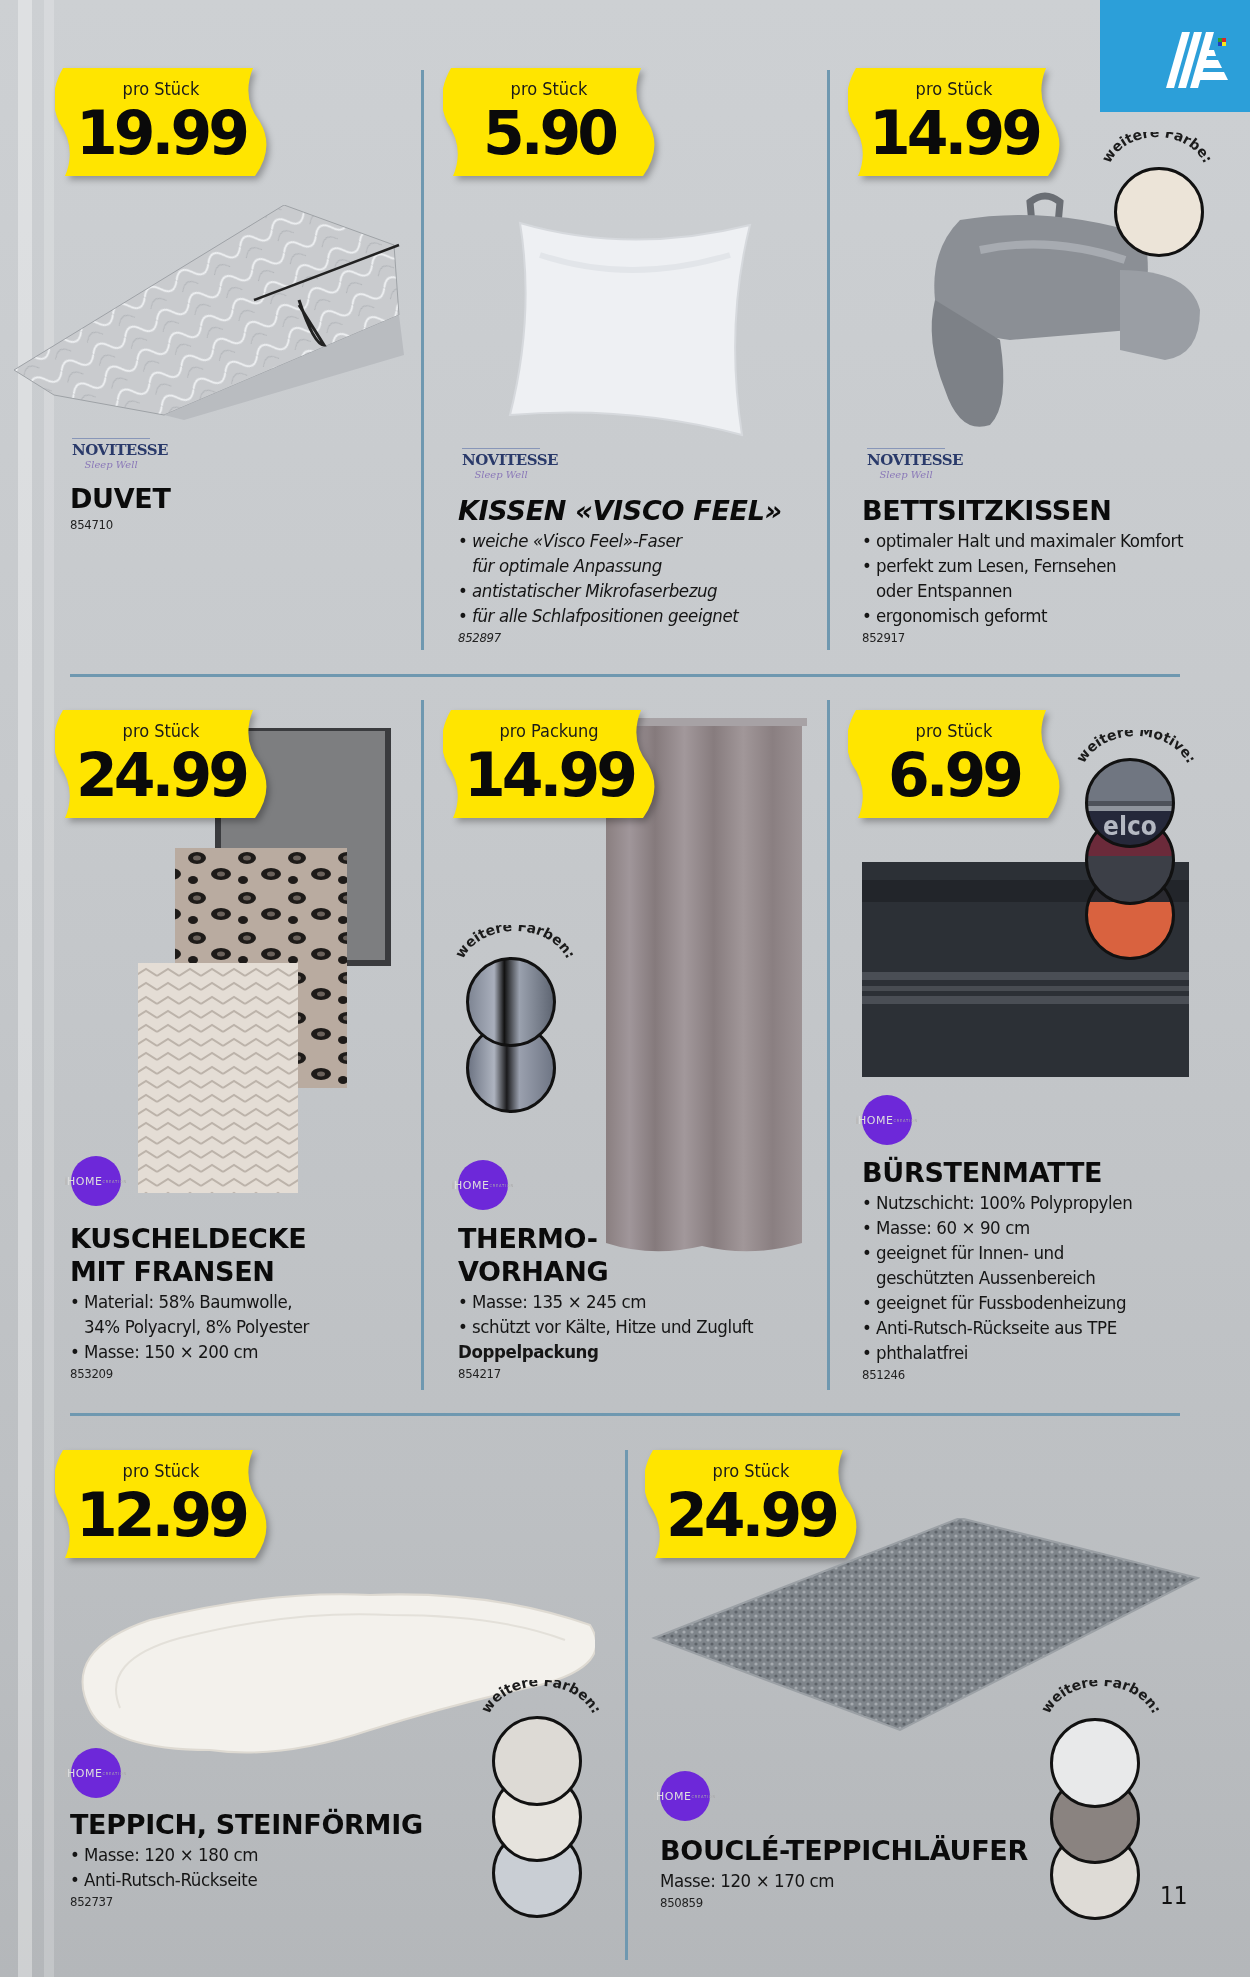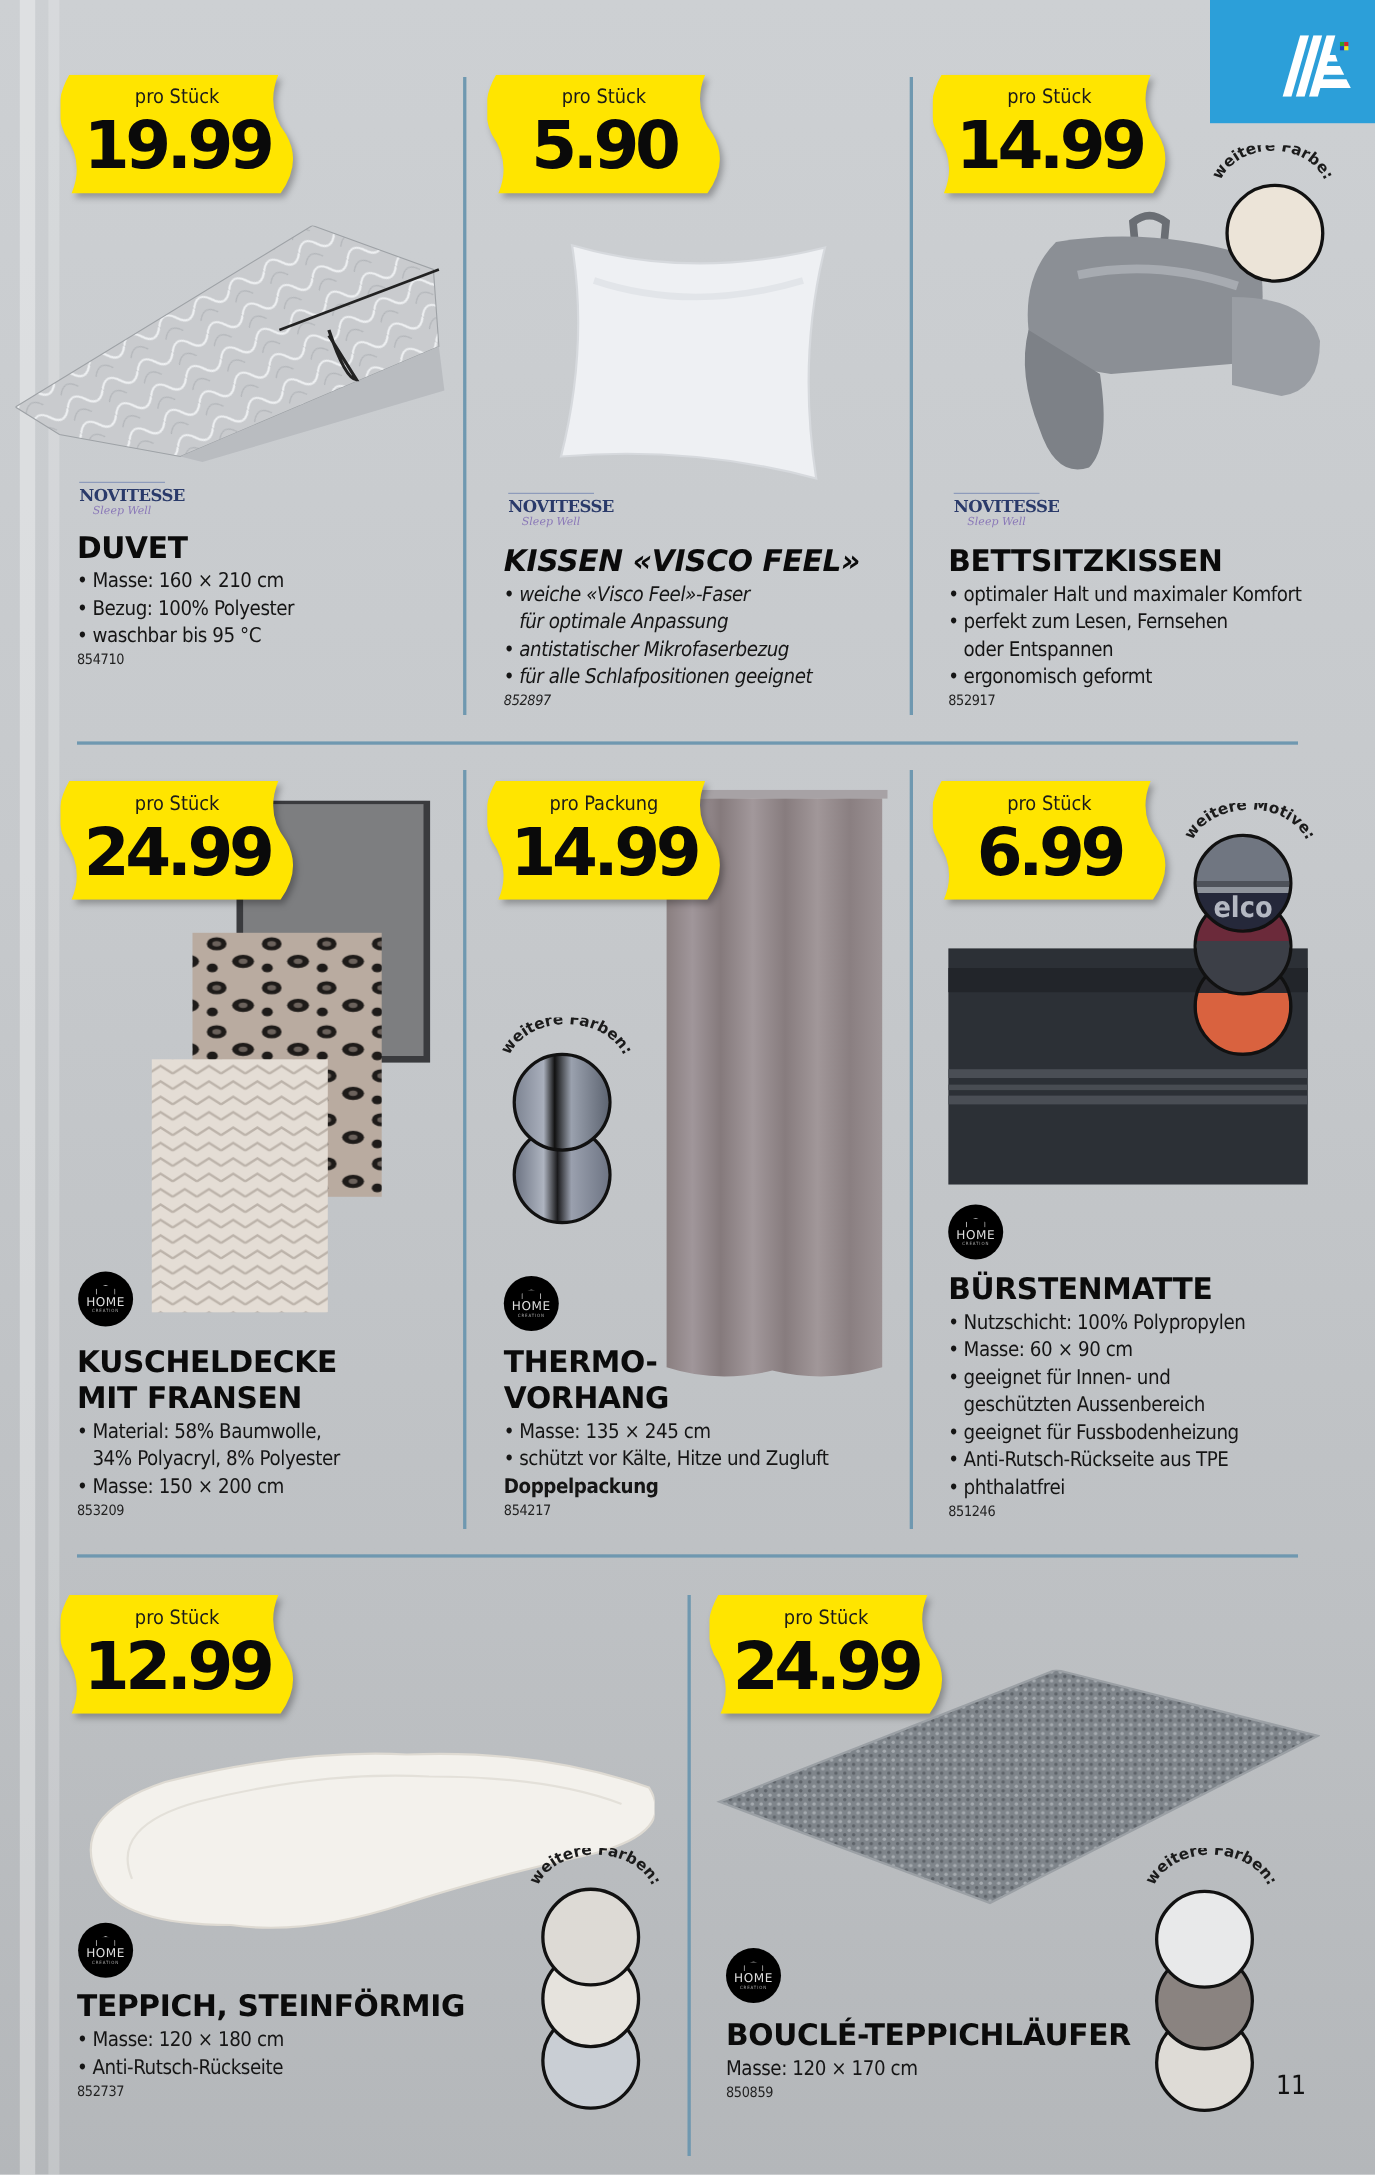--- a/index.html
+++ b/index.html
@@ -20,21 +20,21 @@
 
   .price-tag { position: absolute; width: 212px; height: 108px; }
   .price-tag svg.tag-bg { position: absolute; left: 0; top: 0; width: 100%; height: 100%; filter: drop-shadow(3px 4px 3px rgba(0,0,0,0.28)); }
   .price-unit { position: absolute; left: 0; right: 0; top: 10px; text-align: center; font-size: 18px; color: #1a1a1a; }
   .price-value { position: absolute; left: 0; right: 0; top: 30px; text-align: center; font-size: 60px; font-weight: 900; letter-spacing: -4px; color: #0a0a0a; font-family: "DejaVu Sans", "Liberation Sans", sans-serif; }
 
   .product-img { position: absolute; }
   .brand-mark { position: absolute; }
   .novitesse { font-family: "DejaVu Serif", "Liberation Serif", serif; font-size: 15px; color: #2a3a6a; letter-spacing: -0.5px; font-weight: bold; border-top: 1px solid #8896b8; padding-top: 2px; width: 78px; text-align: center; }
   .novitesse-sub { font-family: "DejaVu Serif", serif; font-style: italic; font-size: 10px; color: #8a78b8; text-align: center; width: 78px; }
-  .home-badge { width: 50px; height: 50px; border-radius: 50%; background: #000000; color: #ddd; display: flex; flex-direction: column; align-items: center; justify-content: center; }
+  .home-badge { width: 50px; height: 50px; border-radius: 50%; background: #6d28d9; color: #ddd; display: flex; flex-direction: row; align-items: center; justify-content: center; }
   .home-badge .roof { width: 18px; height: 9px; border: 1.5px solid #bbb; border-bottom: none; transform: none; margin-bottom: 1px; clip-path: polygon(50% 0, 100% 45%, 100% 100%, 0 100%, 0 45%); }
   .home-badge .home-word { font-size: 11px; letter-spacing: 0.5px; line-height: 1; font-family: "DejaVu Sans", sans-serif; }
   .home-badge .home-sub { font-size: 4px; letter-spacing: 0.8px; color: #aaa; }
 
   .product-text { position: absolute; }
   .product-title { font-size: 27px; font-weight: 900; line-height: 33px; letter-spacing: -0.3px; color: #0b0b0b; font-family: "DejaVu Sans", "Liberation Sans", sans-serif; }
   .bullets { list-style: none; margin-top: 1px; }
   .bullets li { font-size: 18.5px; line-height: 25px; color: #151515; padding-left: 14px; position: relative; font-family: "DejaVu Sans Condensed", "DejaVu Sans", sans-serif; letter-spacing: -0.4px; }
   .bullets li::before { content: "•"; position: absolute; left: 0; top: 0; }
   .bullets li.plain { padding-left: 0; }
@@ -102,25 +102,20 @@
   <div class="price-value">19.99</div>
 </div>
 <div class="brand-mark" style="left:72px; top:438px;">
   <div class="novitesse">NOVITESSE</div>
   <div class="novitesse-sub">Sleep Well</div>
 </div>
 <div class="product-text" style="left:70px; top:482px; width:340px;">
   <div class="product-title">
     <div>DUVET</div>
   </div>
-  <ul class="bullets">
-    <li>Masse: 160 × 210 cm</li>
-    <li>Bezug: 100% Polyester</li>
-    <li>waschbar bis 95 °C</li>
-  </ul>
   <div class="article-no">854710</div>
 </div>
 
 <div class="price-tag" style="left:443px; top:68px;">
   <svg class="tag-bg" viewBox="0 0 212 108" preserveAspectRatio="none">
       <path d="M8,0 L198,0 Q186,30 205,54 Q220,80 200,108 L10,108 Q22,80 4,54 Q-8,28 8,0 Z" fill="#ffe500"></path>
     </svg>
   <div class="price-unit">pro Stück</div>
   <div class="price-value">5.90</div>
 </div>

